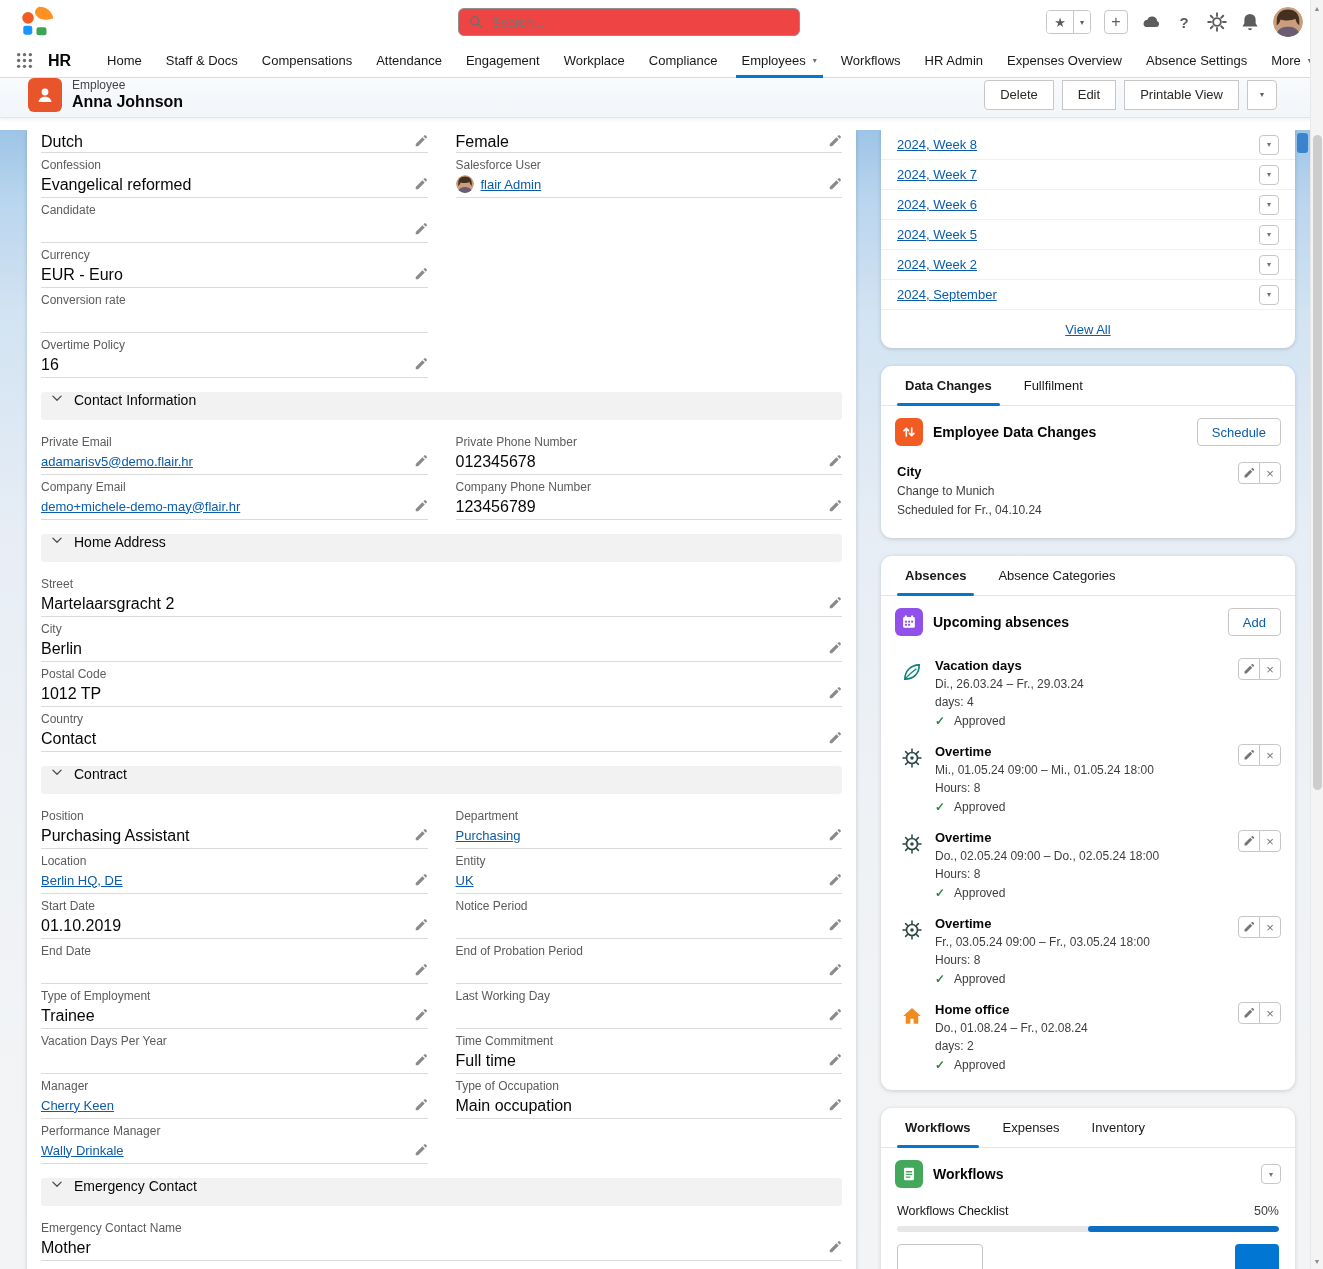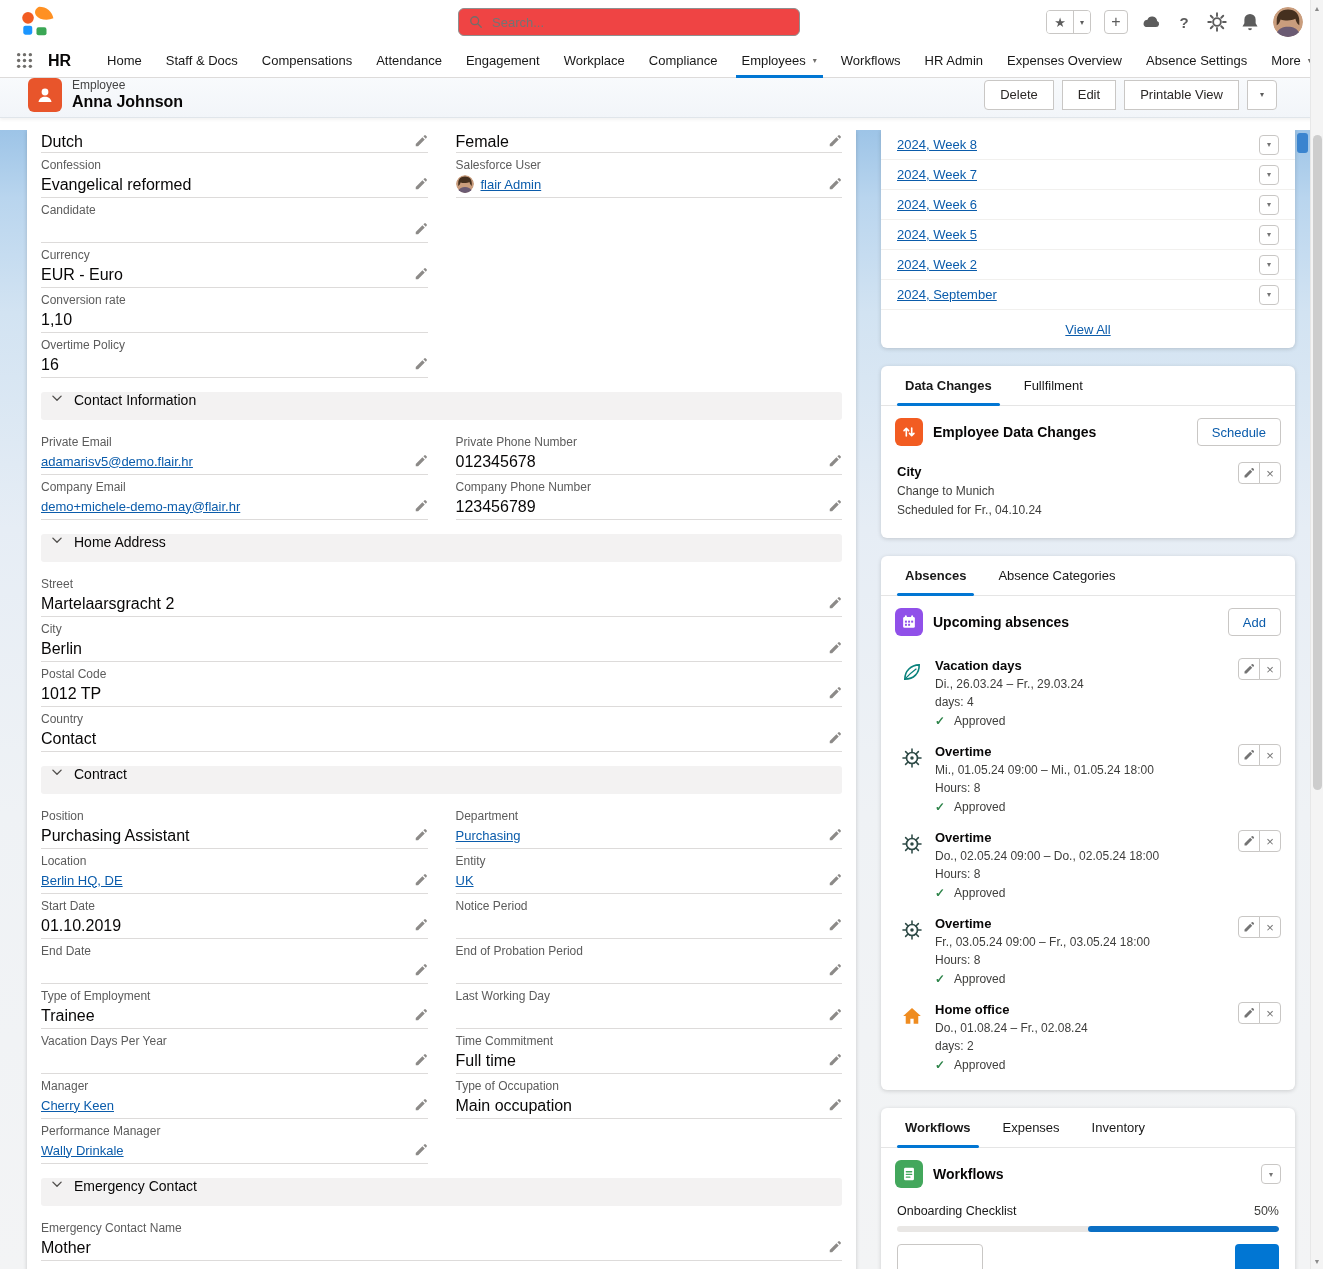--- a/index.html
+++ b/index.html
@@ -70,21 +70,21 @@
   .ftext { font-size:16px; color:#080707; line-height:17px; }
   a.flink { font-size:13px; color:#0b5cab; text-decoration:underline; line-height:17px; }
   .pencil { margin-left:auto; width:14px; height:14px; color:#8c8a88; flex:none; cursor:pointer; }
   .mini-ava { width:18px; height:18px; border-radius:50%; overflow:hidden; margin-right:7px; flex:none; }
   .sec { display:flex; align-items:flex-start; gap:11px; height:28px; background:#f3f2f2; border-radius:3px;
     margin:14px 0 10px; padding:0 10px; font-size:14px; color:#080707; }
   .sec .chev { width:12px; height:12px; color:#514f4d; flex:none; }
 
   
   #sidebar { position:absolute; left:881px; top:0; width:414px; }
-  .card { background:#fff; border-radius:6px; box-shadow:0 1px 4px rgba(0,0,0,.16); margin-bottom:18px; overflow:hidden; }
+  .card { background:#fff; border-radius:11px; box-shadow:0 1px 4px rgba(0,0,0,.16); margin-bottom:18px; overflow:hidden; }
   #timesheets-card { border-top-left-radius:0; border-top-right-radius:0; }
   .ts-row { display:flex; align-items:center; height:30px; padding:0 16px; border-bottom:1px solid #f1f0ee; }
   .ts-link { flex:1; font-size:13px; color:#0b5cab; text-decoration:underline; }
   .mini-btn { width:20px; height:20px; border:1px solid #c9c7c5; border-radius:4px; background:#fff; color:#747474;
     font-size:8px; display:flex; align-items:center; justify-content:center; padding:0; flex:none; }
   .ts-viewall { height:38px; display:flex; align-items:center; justify-content:center; font-size:13px; color:#0b5cab; }
 
   .ctabs { display:flex; align-items:stretch; border-bottom:1px solid #e5e5e5; padding:0 8px; height:40px; }
   .ctab { display:flex; align-items:center; padding:0 10px; margin:0 6px; font-size:13px; color:#181818; position:relative; cursor:default; }
   .ctab.active { font-weight:700; }
@@ -408,23 +408,20 @@
               </svg>
             </span>
           </div>
       </div>
       <div></div>
     </div>
 
     <div class="drow">
       <div class="field">
         <div class="flabel">Conversion rate</div>
-        <div class="fval">
-            <span class="ftext">1,10</span>
-          </div>
       </div>
       <div></div>
     </div>
 
     <div class="drow">
       <div class="field">
         <div class="flabel">Overtime Policy</div>
         <div class="fval">
             <span class="ftext">16</span>
           <span class="pencil">
@@ -976,21 +973,21 @@
       <div class="chead">
         <span class="cicon green">
             <svg>
               <use href="#i-checklist"></use>
             </svg>
           </span>
         <span class="ctitle">Workflows</span>
         <button class="mini-btn">▾</button>
       </div>
       <div class="wf-row">
-        <span>Onboarding Checklist</span>
+        <span>Workflows Checklist</span>
         <span class="wf-pct">50%</span>
       </div>
       <div class="progress">
         <div class="progress-fill" style="width: 50%;"></div>
       </div>
       <div class="wf-footer">
         <button class="wf-btn-light"></button>
         <button class="wf-btn-blue"></button>
       </div>
     </div>

